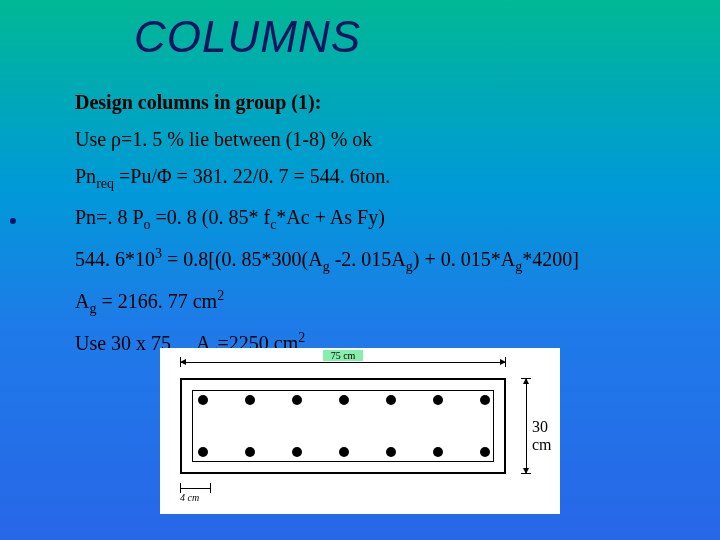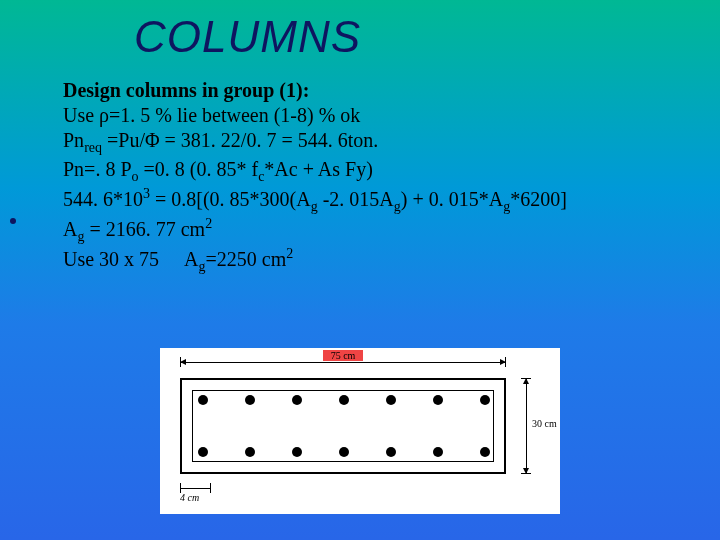--- a/index.html
+++ b/index.html
@@ -34,21 +34,21 @@
   .content {
     position: absolute;
     left: 63px;
     top: 78px;
     width: 610px;
     color: #000;
     font-size: 20px;
     line-height: 1.25;
   }
   .content .l1 { font-weight: bold; }
-  .content p { margin: 0; }
+  .content p { margin: 12px; }
   sub { font-size: 0.7em; }
   sup { font-size: 0.7em; }
   .diagram-wrap {
     position: absolute;
     left: 160px;
     top: 348px;
     width: 400px;
     height: 166px;
     background: #ffffff;
   }
@@ -93,41 +93,41 @@
   .dim-top-tick-r { position: absolute; right: 0; top: 3px; width: 1px; height: 10px; background: #000; }
   .dim-top-arrow-l {
     position: absolute; left: 0; top: 5px; width: 0; height: 0;
     border-top: 3px solid transparent; border-bottom: 3px solid transparent; border-right: 6px solid #000;
   }
   .dim-top-arrow-r {
     position: absolute; right: 0; top: 5px; width: 0; height: 0;
     border-top: 3px solid transparent; border-bottom: 3px solid transparent; border-left: 6px solid #000;
   }
   .dim-top-label {
-    position: absolute; top: -4px; left: 0; right: 0; text-align: center; font-size: 10px; background: #ef4444; width: 40px; margin: 0 auto;
+    position: absolute; top: -4px; left: 0; right: 0; text-align: center; font-size: 10px; background: #86efac; width: 40px; margin: 0 auto;
   }
   .dim-right {
     position: absolute;
     left: 358px;
     top: 30px;
     width: 40px;
     height: 96px;
   }
   .dim-right-line { position: absolute; left: 8px; top: 0; bottom: 0; border-left: 1px solid #000; }
   .dim-right-tick-t { position: absolute; left: 3px; top: 0; height: 1px; width: 10px; background: #000; }
   .dim-right-tick-b { position: absolute; left: 3px; bottom: 0; height: 1px; width: 10px; background: #000; }
   .dim-right-arrow-t {
     position: absolute; left: 5px; top: 0; width: 0; height: 0;
     border-left: 3px solid transparent; border-right: 3px solid transparent; border-bottom: 6px solid #000;
   }
   .dim-right-arrow-b {
     position: absolute; left: 5px; bottom: 0; width: 0; height: 0;
     border-left: 3px solid transparent; border-right: 3px solid transparent; border-top: 6px solid #000;
   }
-  .dim-right-label { position: absolute; left: 14px; top: 40px; font-size: 10px; }
+  .dim-right-label { position: absolute; left: 14px; top: 40px; font-size: 16px; }
   .dim-bottom {
     position: absolute;
     left: 20px;
     top: 132px;
     width: 50px;
     height: 20px;
   }
   .dim-bottom-line { position: absolute; top: 8px; left: 0; width: 30px; border-top: 1px solid #000; }
   .dim-bottom-tick-l { position: absolute; left: 0; top: 3px; width: 1px; height: 10px; background: #000; }
   .dim-bottom-tick-r { position: absolute; left: 30px; top: 3px; width: 1px; height: 10px; background: #000; }
@@ -137,21 +137,21 @@
 <body>
 
 <div class="title">COLUMNS</div>
 <div class="bullet"></div>
 
 <div class="content">
   <p class="l1">Design columns in group (1):</p>
   <p>Use ρ=1. 5 % lie between (1-8) % ok</p>
   <p><span>Pn</span><sub>req</sub><span> =Pu/Φ = 381. 22/0. 7 = 544. 6ton.</span></p>
   <p><span>Pn=. 8 P</span><sub>o</sub><span> =0. 8 (0. 85* f</span><sub>c</sub><span>*Ac + As Fy)</span></p>
-  <p><span>544. 6*10</span><sup>3</sup><span> = 0.8[(0. 85*300(A</span><sub>g</sub><span> -2. 015A</span><sub>g</sub><span>) + 0. 015*A</span><sub>g</sub><span>*6200]</span></p>
+  <p><span>544. 6*10</span><sup>3</sup><span> = 0.8[(0. 85*300(A</span><sub>g</sub><span> -2. 015A</span><sub>g</sub><span>) + 0. 015*A</span><sub>g</sub><span>*4200]</span></p>
   <p><span> A</span><sub>g</sub><span> = 2166. 77 cm</span><sup>2</sup></p>
   <p><span>Use 30 x 75&nbsp;&nbsp;&nbsp;&nbsp;&nbsp;A</span><sub>g</sub><span>=2250 cm</span><sup>2</sup></p>
 </div>
 
 <div class="diagram-wrap">
   <div class="dim-top">
     <div class="dim-top-line"></div>
     <div class="dim-top-tick-l"></div>
     <div class="dim-top-tick-r"></div>
     <div class="dim-top-arrow-l"></div>

